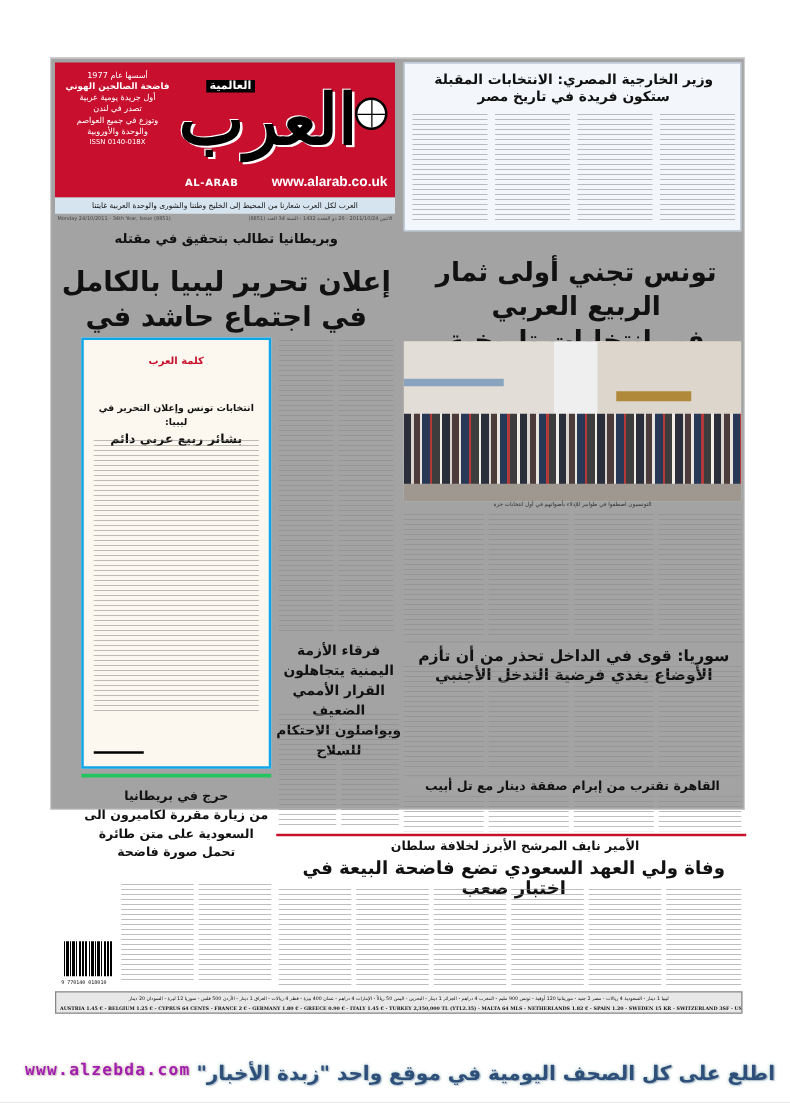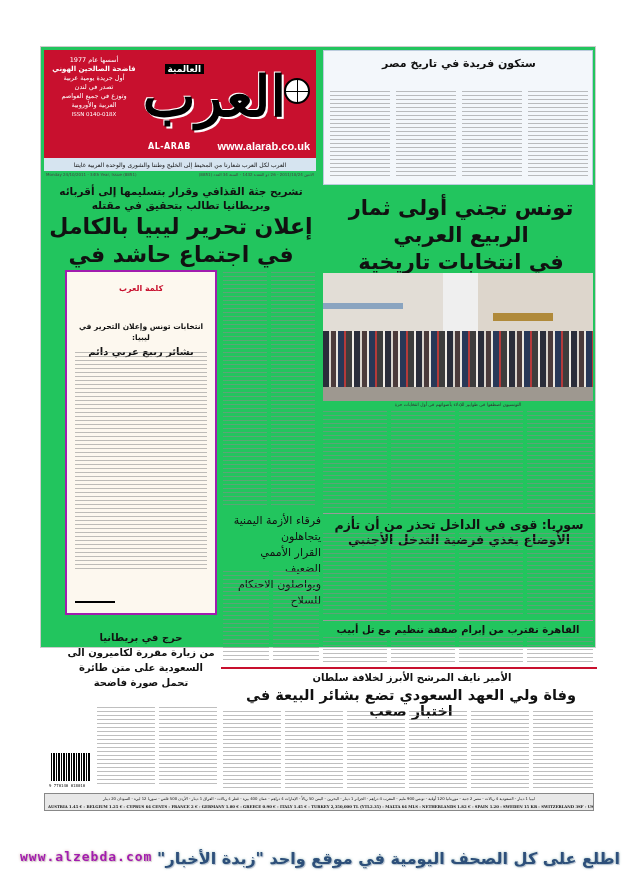--- a/index.html
+++ b/index.html
@@ -1,18 +1,18 @@
 <!DOCTYPE html>
 <html><head>
 <meta charset="utf-8">
 <style>
   * { box-sizing: border-box; margin: 0; padding: 0; }
   html, body { width: 632px; height: 882px; background: #ffffff; overflow: hidden; }
   body { font-family: "DejaVu Sans", sans-serif; color: #111; position: relative; }
-  .page { position: absolute; left: 40px; top: 46px; width: 556px; height: 602px; background: #22c55e; border: 1px solid #ccc; }
+  .page { position: absolute; left: 40px; top: 46px; width: 556px; height: 602px; background: #a3a3a3; border: 1px solid #ccc; }
   .rtl { direction: rtl; text-align: right; }
   .center { text-align: center; }
 
   
   .masthead { position: absolute; left: 3px; top: 3px; width: 272px; height: 108px; background: #c8102e; }
   .mast-left { position: absolute; left: 6px; top: 6px; width: 88px; color: #fff; font-size: 6.5px; line-height: 9px; text-align: center; direction: rtl; }
   .mast-left .founder { font-weight: bold; font-size: 7px; }
   .logo-box { position: absolute; right: 4px; top: 6px; width: 168px; height: 80px; }
   .logo-text { position: absolute; right: 26px; top: 4px; font-size: 56px; font-weight: bold; color: #000; font-family: "DejaVu Serif", serif; line-height: 72px; text-shadow: 2px 2px 0 #fff, -1px -1px 0 #fff; }
   .globe { position: absolute; right: 2px; top: 22px; width: 26px; height: 26px; border: 2px solid #000; border-radius: 50%; background: #fff; }
@@ -24,52 +24,52 @@
   .tagline-bar { position: absolute; left: 3px; top: 111px; width: 272px; height: 13px; background: #d6e4f0; font-size: 6px; line-height: 13px; }
   .dateline { position: absolute; left: 3px; top: 124px; width: 272px; height: 8px; font-size: 4px; line-height: 8px; color: #444; }
   .dateline .en { position: absolute; left: 2px; }
   .dateline .ar { position: absolute; right: 2px; direction: rtl; }
 
   
   .libya-kicker { position: absolute; left: 10px; top: 137px; width: 260px; font-size: 10.5px; font-weight: bold; line-height: 14px; }
   .libya-head { position: absolute; left: 8px; top: 166px; width: 264px; font-size: 22px; font-weight: bold; line-height: 28px; font-family: "DejaVu Sans", sans-serif; letter-spacing: -0.5px; }
 
   
-  .editorial { position: absolute; left: 24px; top: 223px; width: 152px; height: 345px; border: 2px solid #a21caf; background: #fdf8ef; padding: 6px; }
+  .editorial { position: absolute; left: 24px; top: 223px; width: 152px; height: 345px; border: 2px solid #0ea5e9; background: #fdf8ef; padding: 6px; }
   .ed-label { font-size: 8px; color: #c8102e; font-weight: bold; text-align: center; margin-top: 6px; }
   .ed-title { font-size: 7.5px; font-weight: bold; text-align: center; margin-top: 28px; line-height: 11px; }
   .ed-sub { font-size: 10px; font-weight: bold; text-align: center; line-height: 14px; margin-top: 2px; }
   .sig { position: absolute; left: 8px; bottom: 10px; width: 40px; height: 14px; border-bottom: 2px solid #000; }
 
   
   .txt { position: absolute; background: repeating-linear-gradient(to bottom, #8a8a8a 0, #8a8a8a 1px, transparent 1px, transparent 4px); opacity: 0.55; }
 
   
   .egypt-box { position: absolute; left: 282px; top: 3px; width: 270px; height: 135px; border: 1px solid #bcd; background: #f3f7fb; }
   .egypt-head { position: absolute; left: 6px; top: 6px; width: 258px; font-size: 11px; font-weight: bold; line-height: 14px; }
 
   
   .tn-kicker { position: absolute; left: 300px; top: 142px; width: 250px; font-size: 10.5px; font-weight: bold; }
-  .tn-head { position: absolute; left: 286px; top: 148px; width: 268px; font-size: 21px; font-weight: bold; line-height: 27px; letter-spacing: -0.5px; }
+  .tn-head { position: absolute; left: 286px; top: 158px; width: 268px; font-size: 21px; font-weight: bold; line-height: 27px; letter-spacing: -0.5px; }
   .photo { position: absolute; left: 282px; top: 226px; width: 270px; height: 128px; overflow: hidden; background: #c9c2b8; }
   .photo .sky { position: absolute; left: 120px; top: 0; width: 40px; height: 70px; background: #efefef; }
   .photo .bld-l { position: absolute; left: 0; top: 0; width: 120px; height: 90px; background: #e2ddd6; }
   .photo .bld-l2 { position: absolute; left: 0; top: 30px; width: 80px; height: 6px; background: #8aa4c0; }
   .photo .bld-r { position: absolute; right: 0; top: 0; width: 115px; height: 80px; background: #ddd6cc; }
   .photo .sign { position: absolute; right: 40px; top: 40px; width: 60px; height: 8px; background: #b08a3a; }
   .photo .road { position: absolute; left: 0; bottom: 0; width: 270px; height: 30px; background: #9e9890; }
   .photo .crowd { position: absolute; left: 0; top: 58px; width: 270px; height: 56px;
      background: repeating-linear-gradient(90deg, #2a2d3a 0, #2a2d3a 6px, #d8d3cc 6px, #d8d3cc 8px, #4b3b3b 8px, #4b3b3b 13px, #e9e5de 13px, #e9e5de 15px, #283857 15px, #283857 21px, #b43a3a 21px, #b43a3a 23px, #3d3d3d 23px, #3d3d3d 29px, #f0ece6 29px, #f0ece6 31px); }
   .caption { position: absolute; left: 282px; top: 355px; width: 270px; font-size: 4.5px; color: #333; }
 
   
   .syria-head { position: absolute; left: 282px; top: 466px; width: 272px; font-size: 12.5px; font-weight: bold; border-top: 1px solid #999; padding-top: 3px; }
 
   
-  .yemen-head { position: absolute; left: 180px; top: 466px; width: 100px; font-size: 11px; font-weight: normal; line-height: 16px; }
+  .yemen-head { position: absolute; left: 180px; top: 466px; width: 100px; font-size: 11px; font-weight: bold; line-height: 16px; text-align: center; }
 
   
   .cairo-head { position: absolute; left: 282px; top: 573px; width: 270px; font-size: 10px; font-weight: bold; border-top: 1px solid #999; padding-top: 3px; }
 
   
   .brit-box { position: absolute; left: 24px; top: 572px; width: 152px; border-top: 3px solid #22c55e; }
   .brit-head { margin-top: 8px; font-size: 10px; font-weight: bold; text-align: center; line-height: 15px; }
 
   
   .saudi-rule { position: absolute; left: 180px; top: 620px; width: 376px; border-top: 2px solid #c8102e; }
@@ -94,58 +94,58 @@
 
 <div class="page">
 
   <div class="masthead">
     <div class="mast-left">
       <div>أسسها عام 1977</div>
       <div class="founder">فاضحة الصالحين الهوني</div>
       <div>أول جريدة يومية عربية</div>
       <div>تصدر في لندن</div>
       <div>وتوزع في جميع العواصم</div>
-      <div>العربية والأوروبية</div>
+      <div>والوحدة والأوروبية</div>
       <div style="direction:ltr;font-size:5.5px;">ISSN 0140-018X</div>
     </div>
     <div class="logo-box">
       <div class="logo-text">العرب</div>
       <div class="logo-small">العالمية</div>
       <div class="globe"></div>
     </div>
     <div class="alarab-latin">AL-ARAB</div>
     <div class="url">www.alarab.co.uk</div>
   </div>
   <div class="tagline-bar rtl center">العرب لكل العرب شعارنا من المحيط إلى الخليج وطننا والشورى والوحدة العربية غايتنا</div>
   <div class="dateline">
     <span class="en">Monday 24/10/2011 - 34th Year, Issue (8851)</span>
     <span class="ar">الاثنين 2011/10/24 - 26 ذو القعدة 1432 - السنة 34 العدد (8851)</span>
   </div>
 
   <div class="libya-kicker rtl center">
-    <div>تشريح جثة القذافي وقرار بتسليمها إلى أقربائه</div>
     <div>وبريطانيا تطالب بتحقيق في مقتله</div>
   </div>
   <div class="libya-head rtl center">
     <div>إعلان تحرير ليبيا بالكامل</div>
     <div>في اجتماع حاشد في بنغازي</div>
   </div>
   <div class="txt" style="left:182px;top:225px;width:44px;height:235px;"></div>
   <div class="txt" style="left:230px;top:225px;width:44px;height:235px;"></div>
 
   <div class="editorial rtl">
     <div class="ed-label">كلمة العرب</div>
     <div class="ed-title">انتخابات تونس وإعلان التحرير في ليبيا:</div>
     <div class="ed-sub">بشائر ربيع عربي دائم</div>
     <div class="txt" style="left:8px;top:80px;width:132px;height:220px;"></div>
     <div class="sig"></div>
   </div>
 
   <div class="egypt-box">
     <div class="egypt-head rtl center">
+      <div>وزير الخارجية المصري: الانتخابات المقبلة</div>
       <div>ستكون فريدة في تاريخ مصر</div>
     </div>
     <div class="txt" style="left:6px;top:40px;width:60px;height:88px;"></div>
     <div class="txt" style="left:72px;top:40px;width:60px;height:88px;"></div>
     <div class="txt" style="left:138px;top:40px;width:60px;height:88px;"></div>
     <div class="txt" style="left:204px;top:40px;width:60px;height:88px;"></div>
   </div>
 
   <div class="tn-head rtl center">
     <div>تونس تجني أولى ثمار الربيع العربي</div>
@@ -173,40 +173,40 @@
   <div class="txt" style="left:486px;top:486px;width:66px;height:84px;"></div>
 
   <div class="yemen-head rtl">
     <div>فرقاء الأزمة اليمنية يتجاهلون</div>
     <div>القرار الأممي الضعيف</div>
     <div>ويواصلون الاحتكام للسلاح</div>
   </div>
   <div class="txt" style="left:182px;top:524px;width:46px;height:92px;"></div>
   <div class="txt" style="left:232px;top:524px;width:46px;height:92px;"></div>
 
-  <div class="cairo-head rtl center">القاهرة تقترب من إبرام صفقة تنظيم مع تل أبيب</div>
+  <div class="cairo-head rtl center">القاهرة تقترب من إبرام صفقة دينار مع تل أبيب</div>
   <div class="txt" style="left:282px;top:590px;width:64px;height:28px;"></div>
   <div class="txt" style="left:350px;top:590px;width:64px;height:28px;"></div>
   <div class="txt" style="left:418px;top:590px;width:64px;height:28px;"></div>
   <div class="txt" style="left:486px;top:590px;width:66px;height:28px;"></div>
 
   <div class="brit-box rtl">
     <div class="brit-head">
       <div>حرج في بريطانيا</div>
       <div>من زيارة مقررة لكاميرون الى</div>
       <div>السعودية على متن طائرة</div>
       <div>تحمل صورة فاضحة</div>
     </div>
   </div>
   <div class="txt" style="left:56px;top:660px;width:58px;height:80px;"></div>
   <div class="txt" style="left:118px;top:660px;width:58px;height:80px;"></div>
 
   <div class="saudi-rule"></div>
   <div class="saudi-kicker rtl center">الأمير نايف المرشح الأبرز لخلافة سلطان</div>
-  <div class="saudi-head rtl center">وفاة ولي العهد السعودي تضع بشائر البيعة في اختبار صعب</div>
+  <div class="saudi-head rtl center">وفاة ولي العهد السعودي تضع فاضحة البيعة في اختبار صعب</div>
   <div class="txt" style="left:182px;top:664px;width:58px;height:78px;"></div>
   <div class="txt" style="left:244px;top:664px;width:58px;height:78px;"></div>
   <div class="txt" style="left:306px;top:664px;width:58px;height:78px;"></div>
   <div class="txt" style="left:368px;top:664px;width:58px;height:78px;"></div>
   <div class="txt" style="left:430px;top:664px;width:58px;height:78px;"></div>
   <div class="txt" style="left:492px;top:664px;width:60px;height:78px;"></div>
 
   <div class="barcode"></div>
   <div class="barcode-num">9 770140 018010</div>
   <div class="price-bar">

